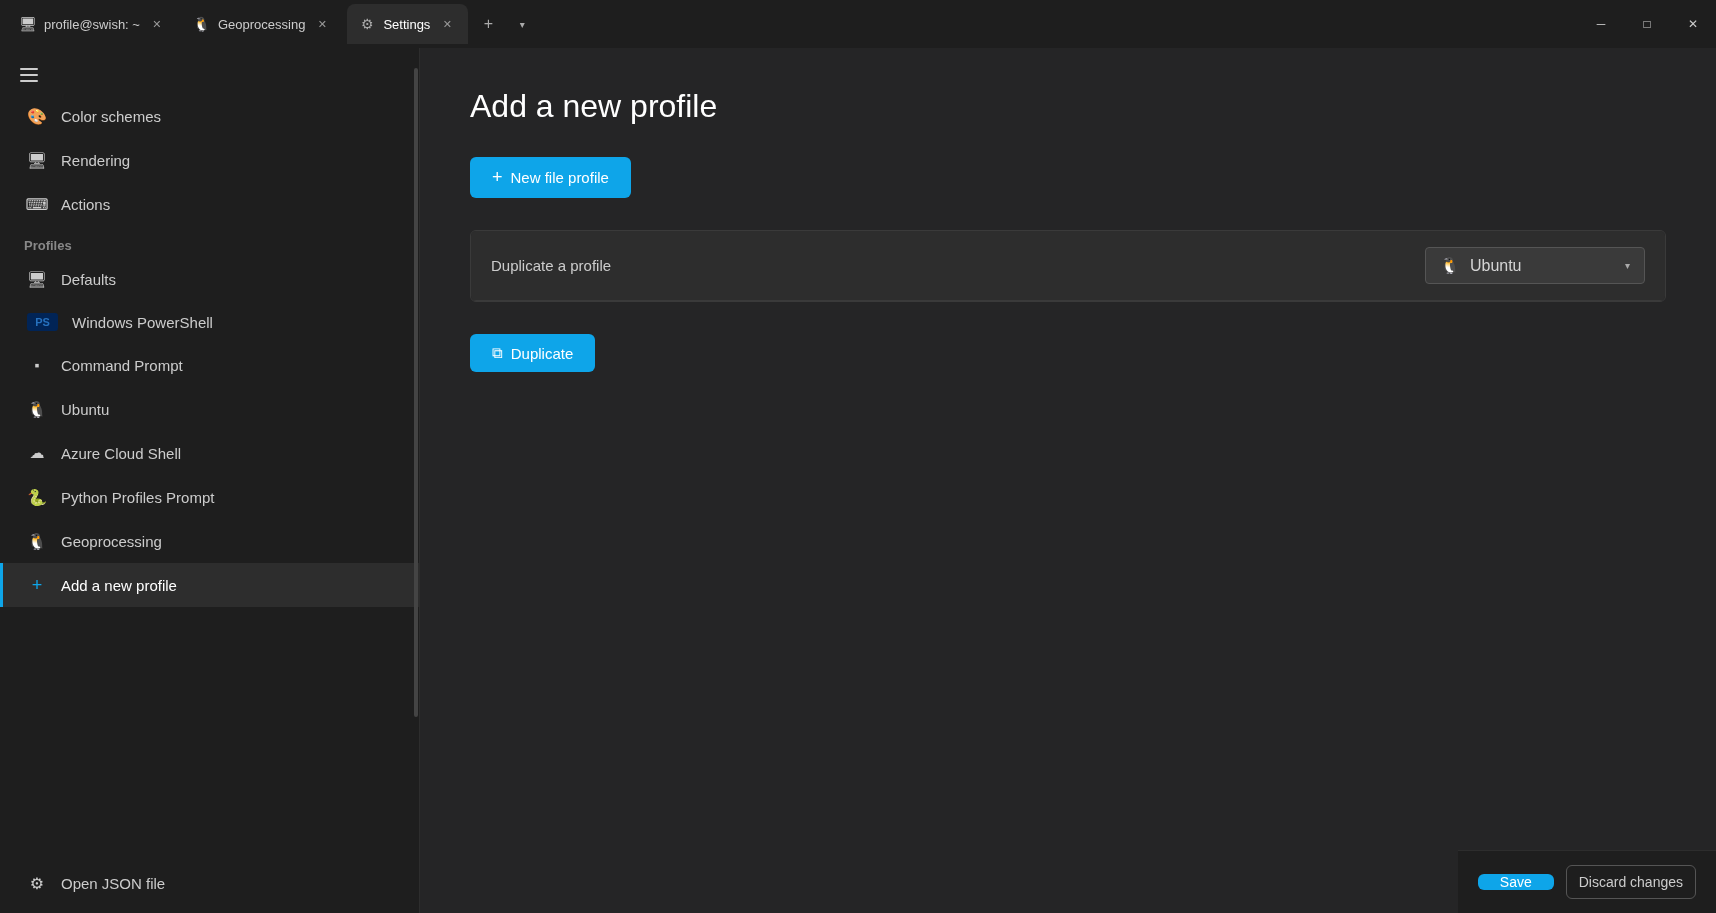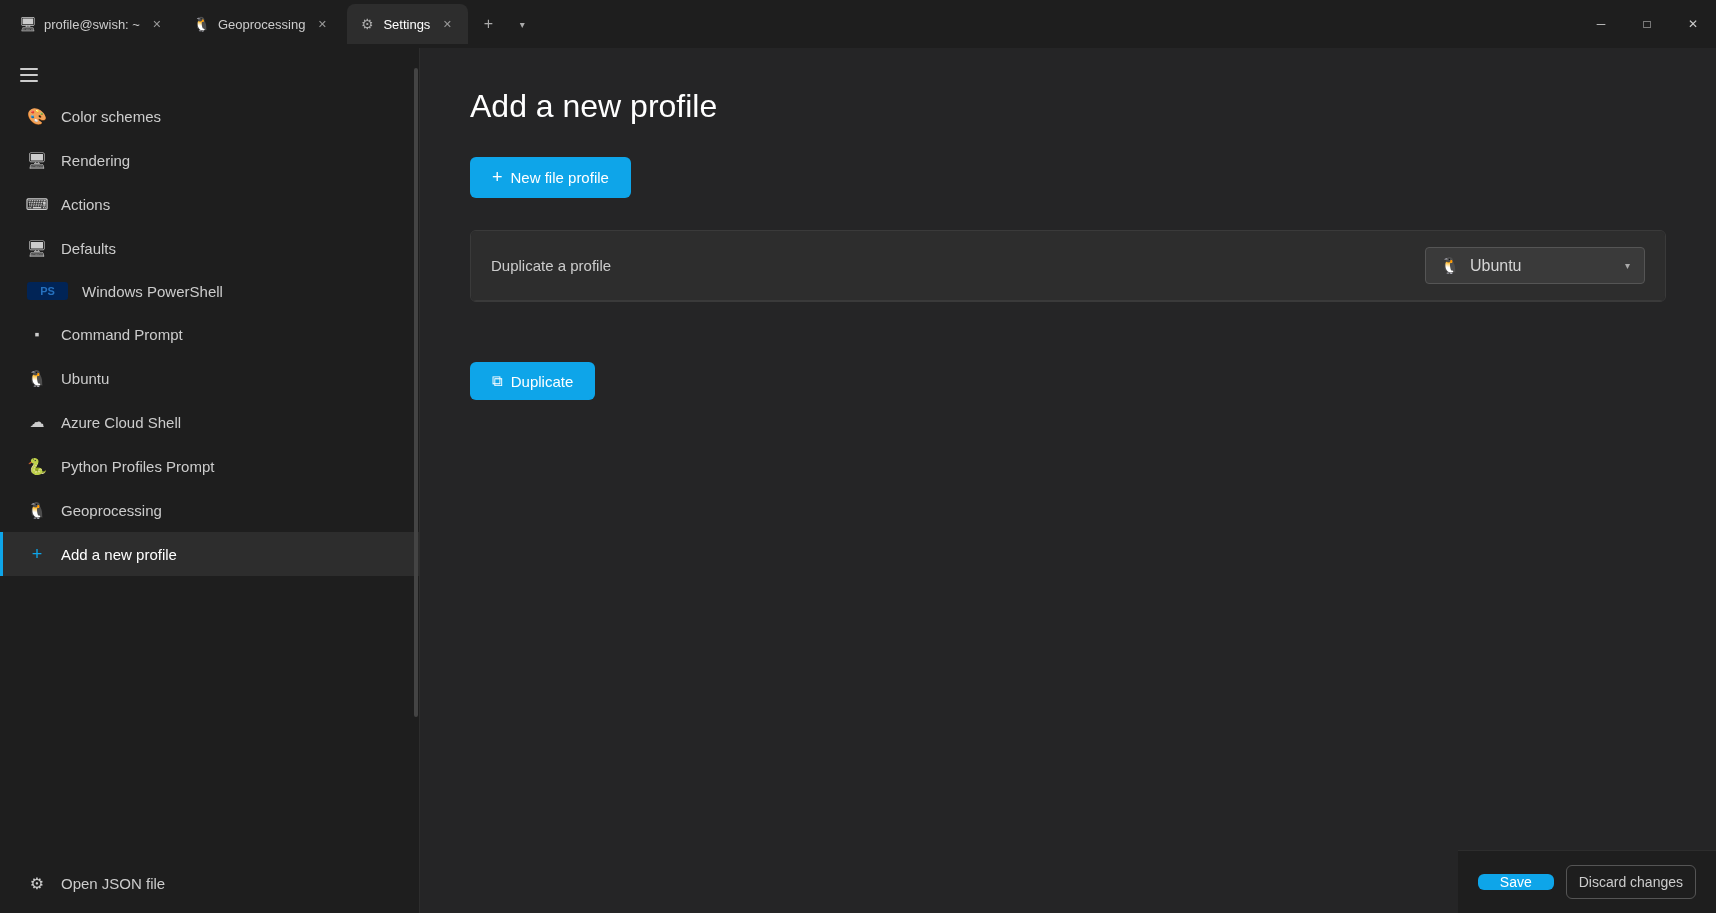--- a/index.html
+++ b/index.html
@@ -235,21 +235,21 @@
       font-size: 15px;
       cursor: pointer;
       font-family: 'Segoe UI', sans-serif;
       margin-bottom: 32px;
     }
 
     .duplicate-section {
       border: 1px solid #3a3a3a;
       border-radius: 6px;
       overflow: hidden;
-      margin-bottom: 40px;
+      margin-bottom: 12px;
     }
 
     .duplicate-header {
       display: flex;
       align-items: center;
       justify-content: space-between;
       padding: 16px 20px;
       background: #2d2d2d;
       border-bottom: 1px solid #3a3a3a;
     }
@@ -388,27 +388,28 @@
     </div>
     <div class="sidebar-item">
       <span class="sidebar-icon">🖥</span>
       <span>Rendering</span>
     </div>
     <div class="sidebar-item">
       <span class="sidebar-icon">⌨</span>
       <span>Actions</span>
     </div>
 
+    <div class="sidebar-section-label">Profiles</div>
 
     <div class="sidebar-item">
       <span class="sidebar-icon">🖥</span>
       <span>Defaults</span>
     </div>
     <div class="sidebar-item">
-      <span class="sidebar-icon ps-icon" style="font-size:11px;font-weight:bold;background:#012456;border-radius:3px;color:#2671be;width:41px;height:18px;display:flex;align-items:center;justify-content:center;">PS</span>
+      <span class="sidebar-icon ps-icon" style="font-size:11px;font-weight:bold;background:#012456;border-radius:3px;color:#2671be;width:31px;height:18px;display:flex;align-items:center;justify-content:center;">PS</span>
       <span>Windows PowerShell</span>
     </div>
     <div class="sidebar-item">
       <span class="sidebar-icon" style="font-size:14px;color:#ccc;">▪</span>
       <span>Command Prompt</span>
     </div>
     <div class="sidebar-item">
       <span class="sidebar-icon ubuntu-icon">🐧</span>
       <span>Ubuntu</span>
     </div>

